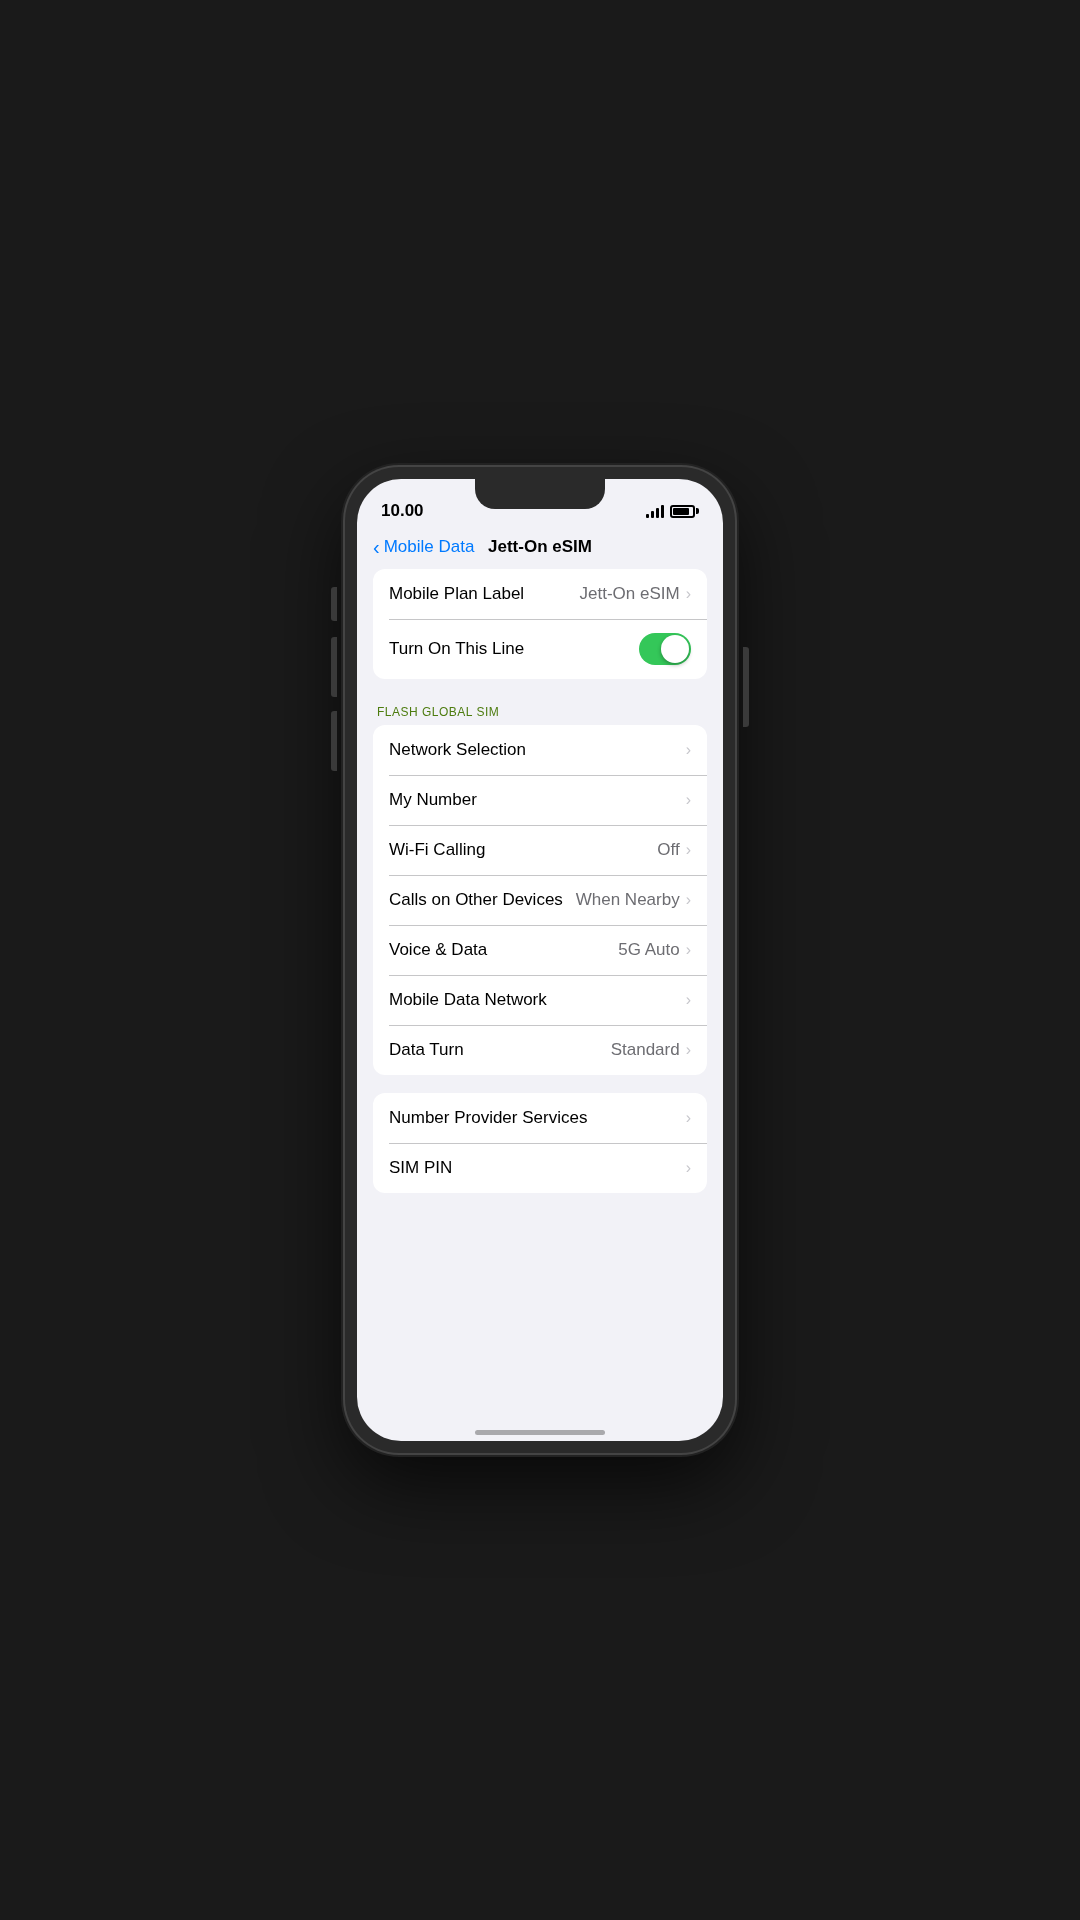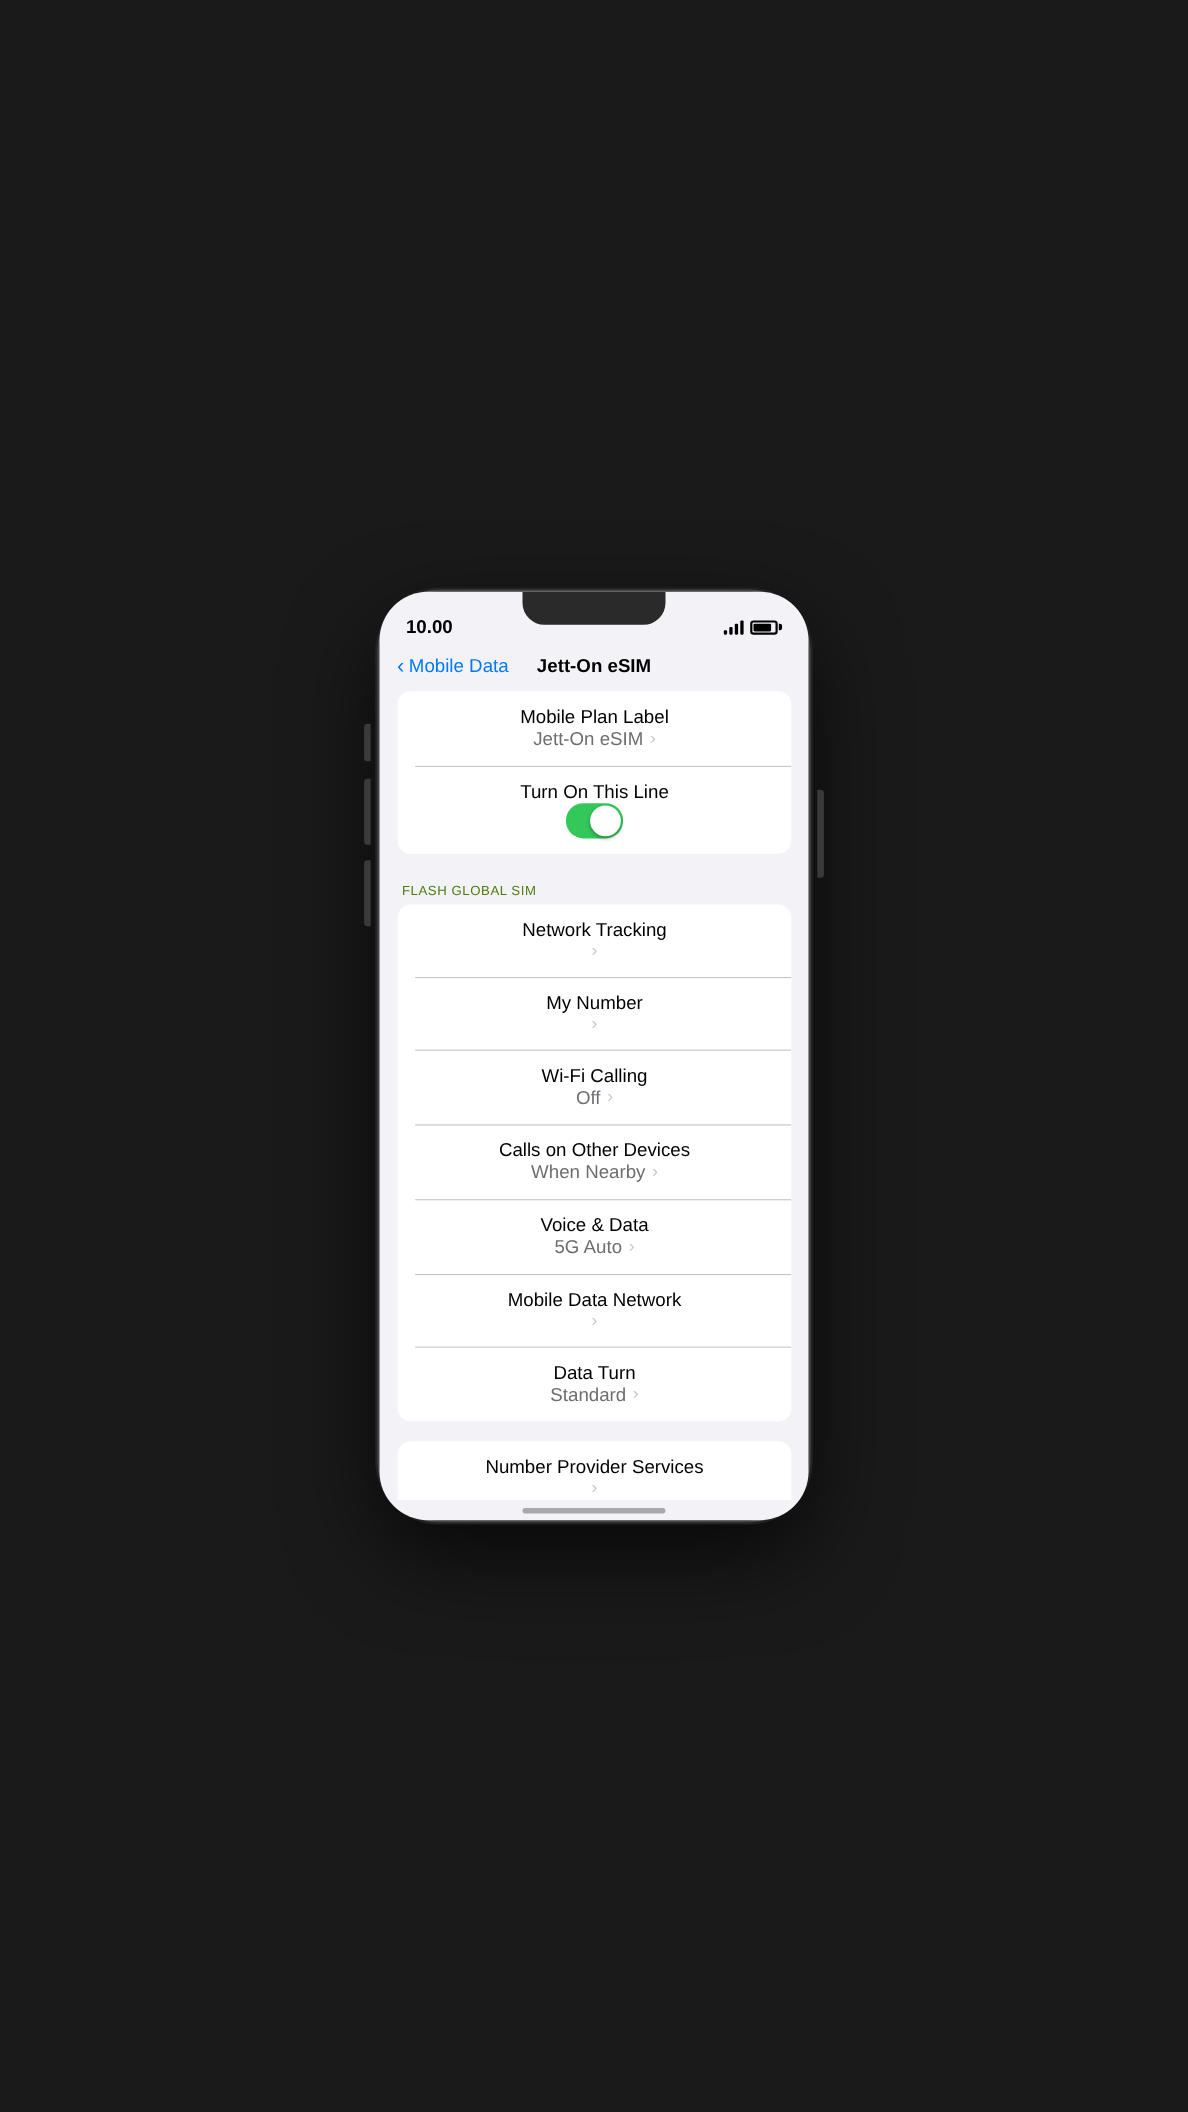--- a/index.html
+++ b/index.html
@@ -6,23 +6,24 @@
     body {
       background: #1a1a1a;
       display: flex;
       justify-content: center;
       align-items: center;
       min-height: 100vh;
       font-family: -apple-system, 'SF Pro Text', 'Helvetica Neue', Arial, sans-serif;
     }
     .phone-outer {
       width: 390px;
-      height: 844px;
+      height: 986px;
       background: #2a2a2a;
       border-radius: 54px;
+      padding: 12px;
       box-shadow: 0 0 0 2px #444, 0 0 0 4px #222, 0 30px 80px rgba(0,0,0,0.7);
       position: relative;
     }
     .phone-inner {
       width: 100%;
       height: 100%;
       background: #f2f2f7;
       border-radius: 44px;
       overflow: hidden;
       position: relative;
@@ -158,21 +159,20 @@
       border-radius: 12px;
       overflow: hidden;
     }
     .card-row {
       display: flex;
       align-items: center;
       justify-content: flex-start;
       padding: 14px 16px;
       min-height: 50px;
       position: relative;
-      flex-direction: column;
     }
     .card-row:not(:last-child)::after {
       content: '';
       position: absolute;
       bottom: 0;
       left: 16px;
       right: 0;
       height: 0.5px;
       background: #c6c6c8;
     }
@@ -324,21 +324,21 @@
             </div>
           </div>
         </div>
       </div>
 
       <div class="section">
         <div class="section-label">FLASH GLOBAL SIM</div>
         <div class="card">
 
           <div class="card-row">
-            <span class="row-label">Network Tracking</span>
+            <span class="row-label">Network Selection</span>
             <div class="row-right">
               <span class="chevron">›</span>
             </div>
           </div>
 
           <div class="card-row">
             <span class="row-label">My Number</span>
             <div class="row-right">
               <span class="chevron">›</span>
             </div>

